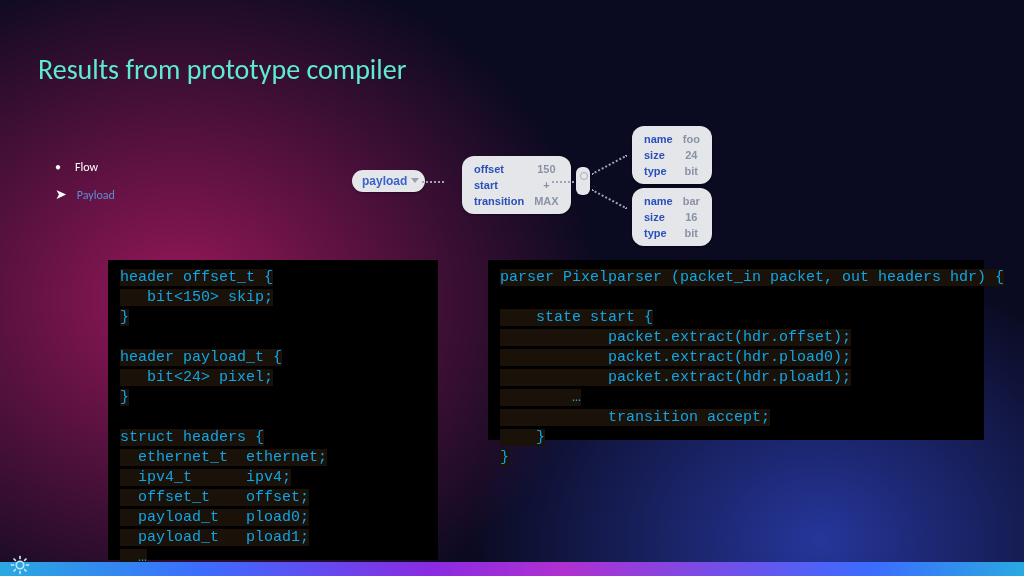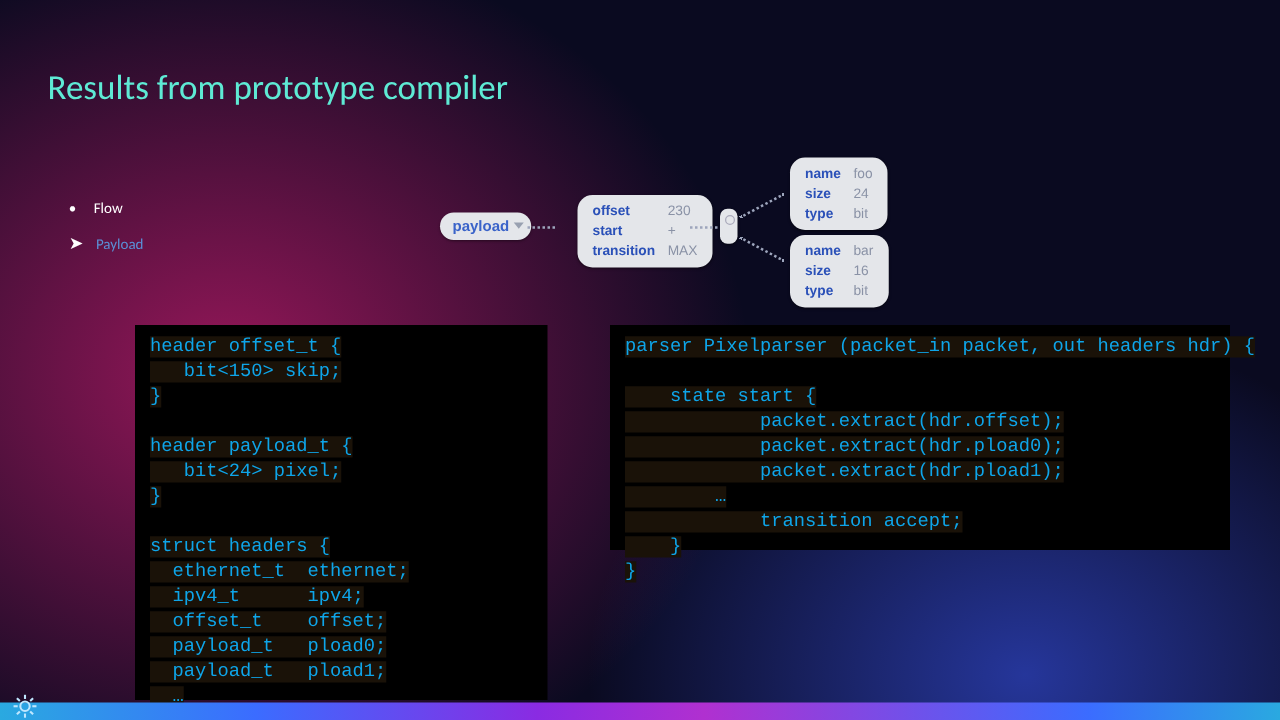--- a/index.html
+++ b/index.html
@@ -24,21 +24,21 @@
   
   .diag { position: absolute; left: 352px; top: 126px; width: 380px; height: 120px; }
   .pill, .box { background: #e4e6ea; border-radius: 12px; color: #3a63c9; font-weight: bold;
                 font-family: "Segoe UI", sans-serif; position: absolute; box-shadow: 0 1px 2px rgba(0,0,0,0.4); }
   .pill { border-radius: 11px; height: 22px; line-height: 22px; padding: 0 18px 0 10px; font-size: 12px; }
   .pill .tri { position:absolute; right:6px; top:8px; width:0;height:0;
                border-left:4px solid transparent;border-right:4px solid transparent;border-top:5px solid #98a0b0;}
   .box { font-size: 11px; padding: 4px 6px; }
   .box table td { padding: 0 4px; line-height: 14px; }
   .box .k { color:#2a50b8; font-weight:bold; }
-  .box .v { color:#8a92a6; font-weight:normal; text-align:left; }
+  .box .v { color:#8a92a6; font-weight:bold; text-align:center; }
   .dots { position:absolute; height:2px; border-top: 2px dotted #9da5bc; }
   .mini { position:absolute; width:14px; height:28px; background:#e4e6ea; border-radius:6px;
           box-shadow:0 1px 2px rgba(0,0,0,.4); }
   .mini::before { content:""; position:absolute; left:4px; top:5px; width:6px;height:6px;
                   border:1px solid #aab; border-radius:50%; }
 
   
   .code { position: absolute; background:#000; color:#0ea5e9; font-family: "Consolas","Courier New",monospace;
           font-size: 15px; line-height: 20px; padding: 8px 12px; white-space: pre; }
   .codeL { left: 108px; top: 260px; width: 330px; height: 300px; }
@@ -66,21 +66,21 @@
     <span>payload</span>
     <span class="tri"></span>
   </div>
   <div class="dots" style="left:70px;top:55px;width:22px"></div>
 
   <div class="box" style="left:110px;top:30px">
     <table>
       <tbody>
           <tr>
             <td class="k">offset</td>
-            <td class="v">230</td>
+            <td class="v">150</td>
           </tr>
       <tr>
             <td class="k">start</td>
             <td class="v">+</td>
           </tr>
       <tr>
             <td class="k">transition</td>
             <td class="v">MAX</td>
           </tr>
     </tbody>

